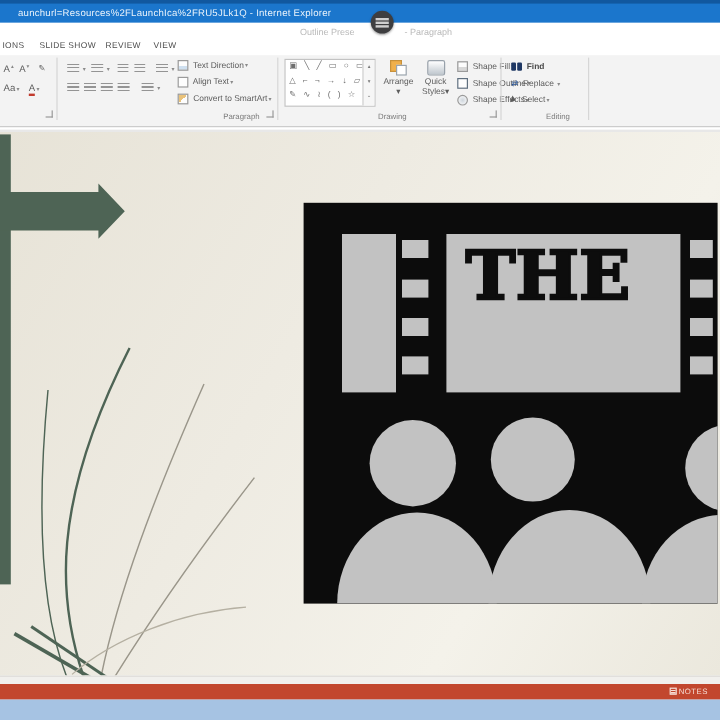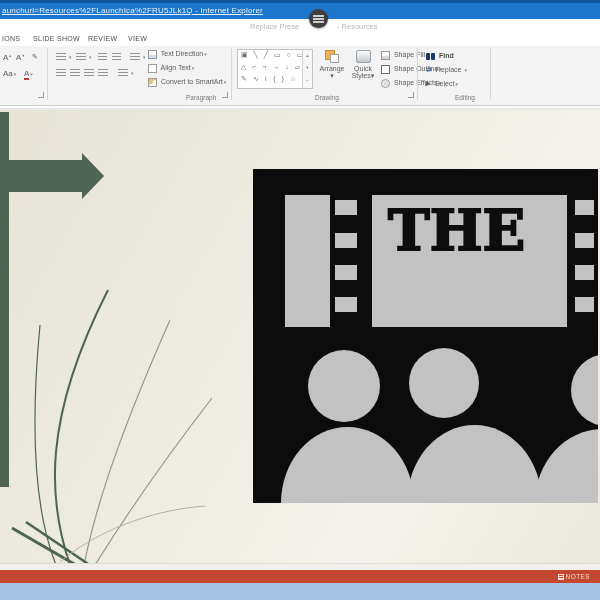--- a/index.html
+++ b/index.html
@@ -2,22 +2,22 @@
 <html><head>
 <meta charset="utf-8">
 <style>
   html,body{margin:0;padding:0;background:#a6c3e3;}
   .screen{position:relative;width:600px;height:600px;overflow:hidden;
     font-family:"Liberation Sans",sans-serif;background:#fff;}
 
   
   .titlebar{position:absolute;left:0;top:0;width:600px;height:19px;
     background:#1b76cc;border-top:3px solid #11589f;box-sizing:border-box;}
-  .titlebar .wtitle{position:absolute;left:2px;top:3px;font-size:8px;color:#eaf3fb;
-    white-space:nowrap;letter-spacing:.2px;text-decoration:underline;}
+  .titlebar .wtitle{position:absolute;left:15px;top:3px;font-size:8px;color:#eaf3fb;
+    white-space:nowrap;letter-spacing:.2px;}
 
   
   .apptitle{position:absolute;left:0;top:19px;width:600px;height:14px;background:#ffffff;}
   .apptitle .doc{position:absolute;left:250px;top:3px;font-size:7.5px;color:#b9b9b9;}
   .apptitle .appn{position:absolute;left:337px;top:3px;font-size:7.5px;color:#b9b9b9;}
   .menucircle{position:absolute;left:309px;top:9px;width:19px;height:19px;border-radius:50%;
     background:#3e3e40;box-shadow:0 1px 2px rgba(0,0,0,.4);z-index:5;}
   .menucircle i{position:absolute;left:4px;width:11px;height:1.5px;background:#cfcfcf;display:block;}
   .menucircle i:nth-child(1){top:6px}.menucircle i:nth-child(2){top:9px}.menucircle i:nth-child(3){top:12px}
 
@@ -94,22 +94,22 @@
 </head>
 <body>
 
 <div class="screen">
 
   <div class="titlebar">
     <span class="wtitle">aunchurl=Resources%2FLaunchIca%2FRU5JLk1Q - Internet Explorer</span>
   </div>
 
   <div class="apptitle">
-    <span class="doc">Replace Prese</span>
-    <span class="appn">- Resources</span>
+    <span class="doc">Outline Prese</span>
+    <span class="appn">- Paragraph</span>
   </div>
   <div class="menucircle">
       <i></i>
       <i></i>
       <i></i>
     </div>
 
   <div class="tabrow">
     <span class="tab" style="left:2px">IONS</span>
     <span class="tab" style="left:33px">SLIDE SHOW</span>

